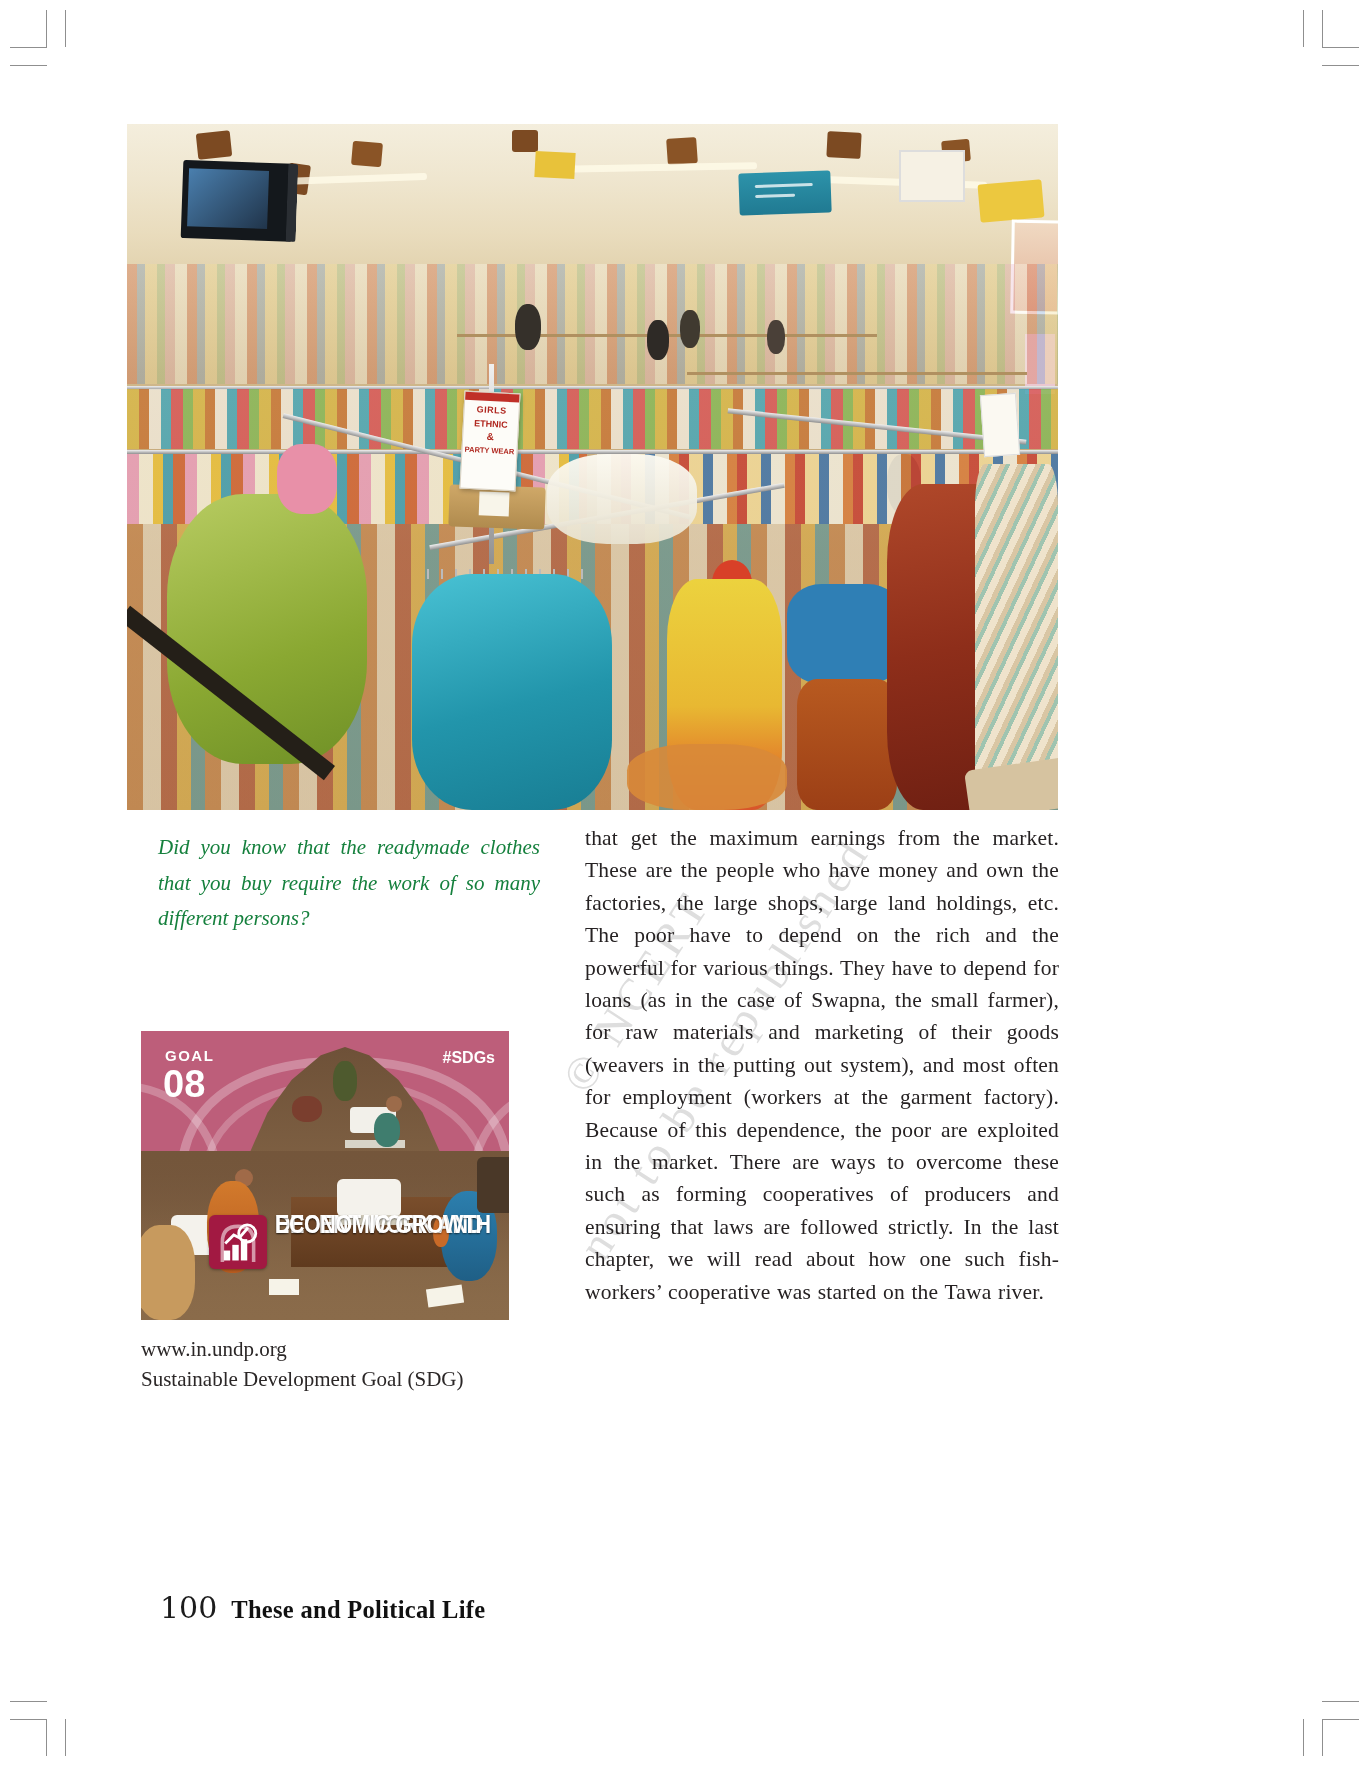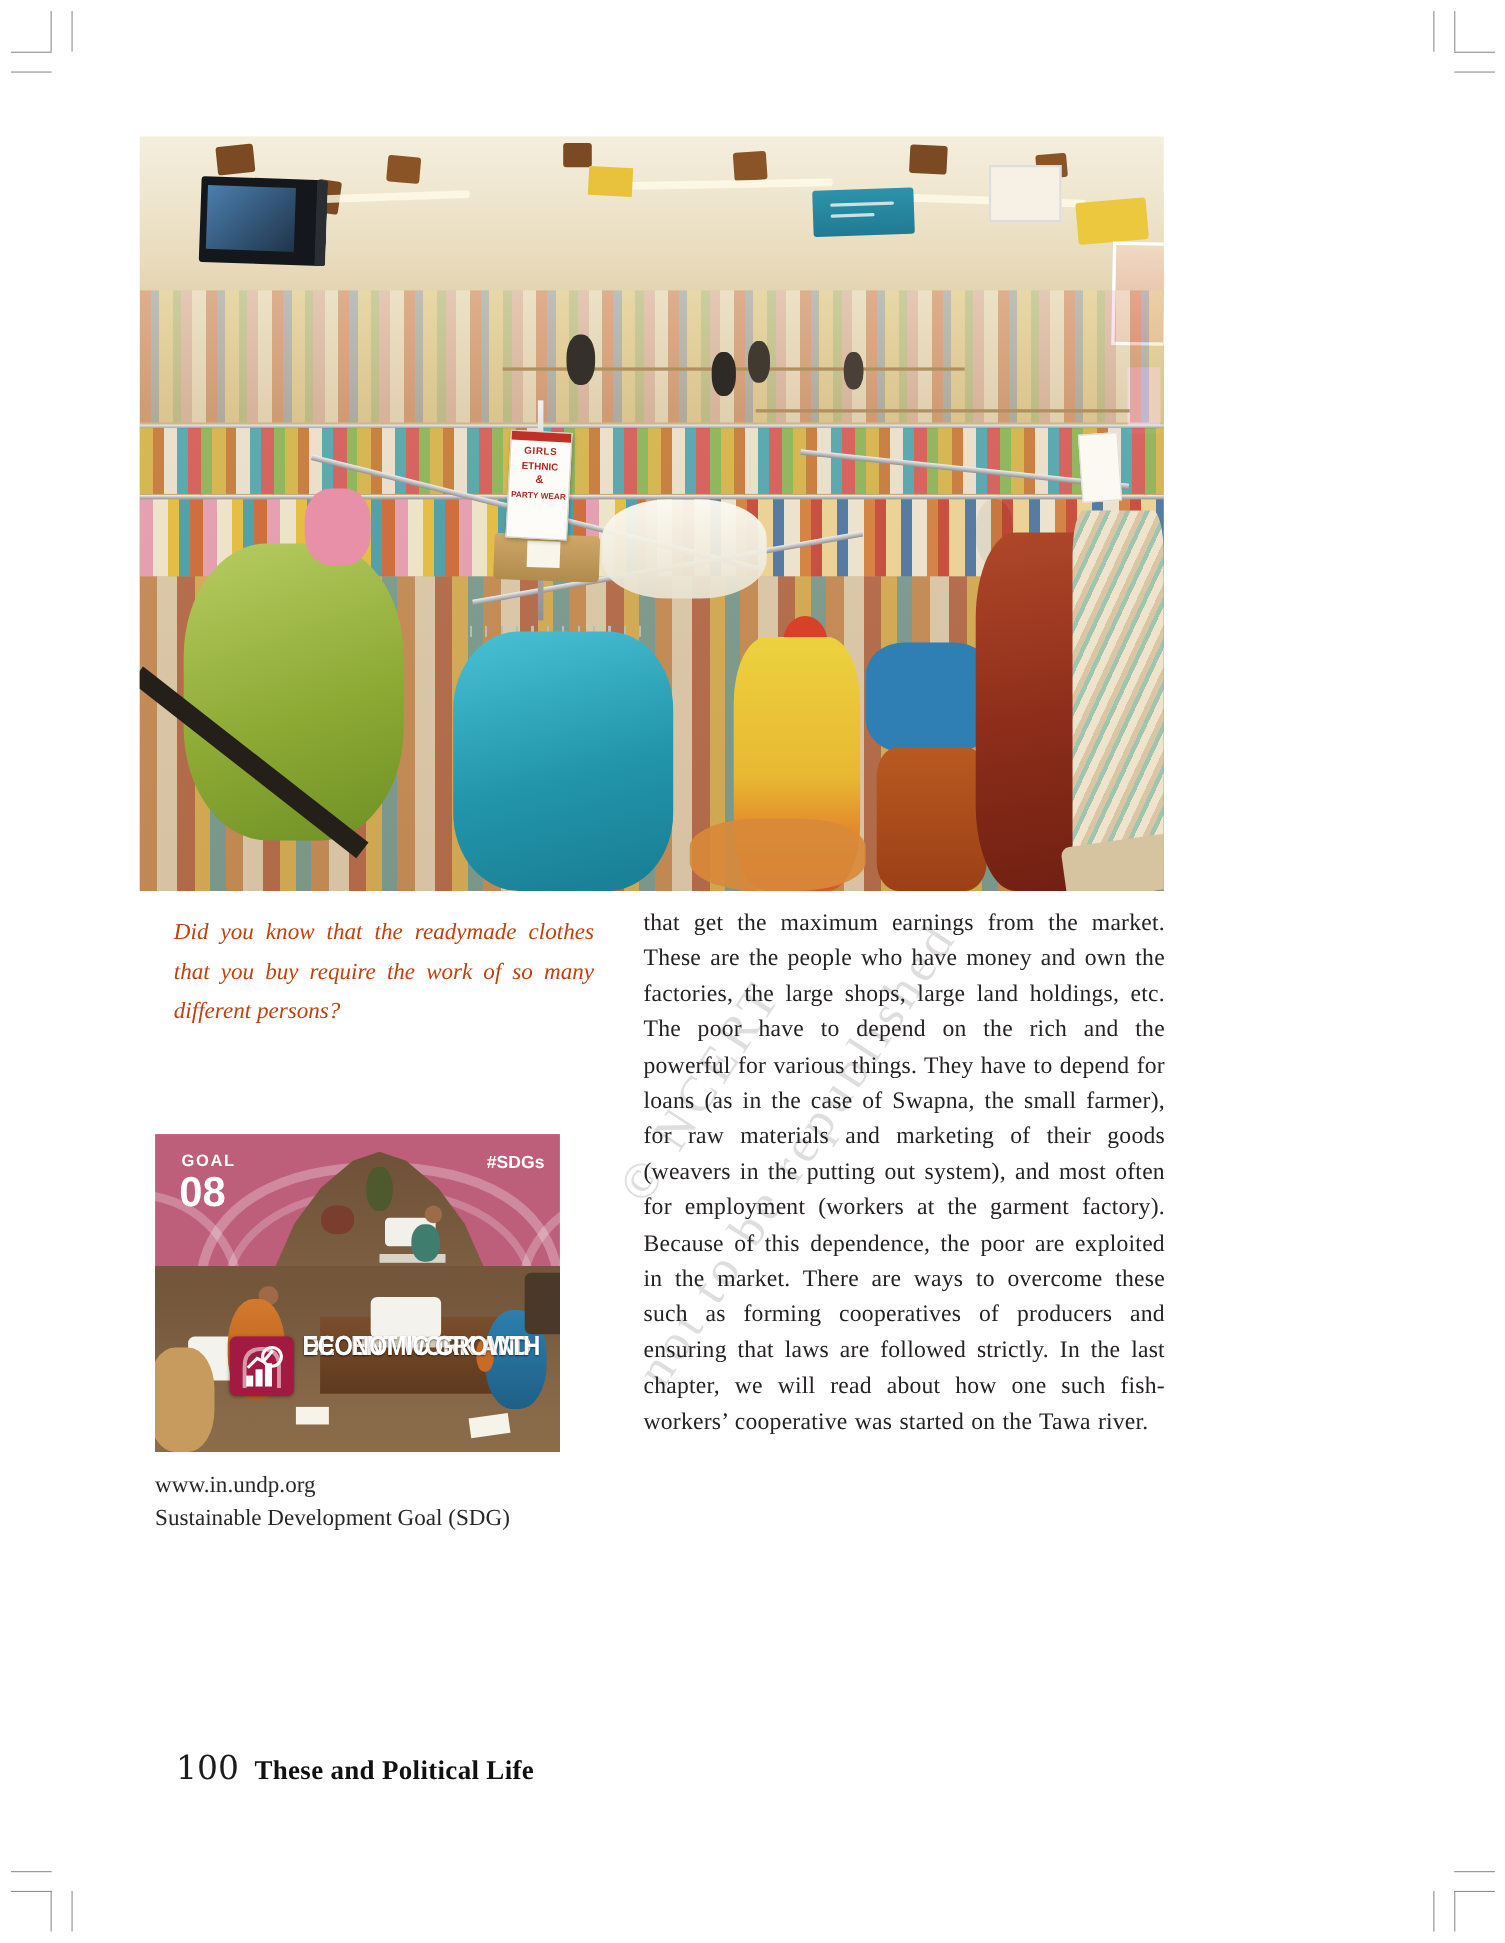--- a/index.html
+++ b/index.html
@@ -37,21 +37,21 @@
   .sign .bar{position:absolute;left:0;top:0;width:100%;height:8px;background:#c03028;}
   .sign span{position:static;display:block;color:#b02820;font-family:"Liberation Sans",sans-serif;font-weight:bold;}
   .sign .l1{margin-top:12px;font-size:9px;letter-spacing:.5px;}
   .sign .l2{font-size:9px;margin-top:4px;}
   .sign .l3{font-size:10px;margin-top:2px;}
   .sign .l4{font-size:7.5px;margin-top:4px;}
   .tray{left:322px;top:362px;width:96px;height:42px;background:linear-gradient(180deg,#cfa868,#b08b4e);border-radius:4px;transform:rotate(2deg);z-index:4;}
   .tray i{position:absolute;left:30px;top:6px;width:30px;height:24px;background:#f8f5ea;display:block;}
   
   .caption{position:absolute;left:158px;top:830px;width:382px;font-size:21px;line-height:35.5px;
-           font-style:italic;text-align:justify;color:#c2410c;z-index:2;}
+           font-style:italic;text-align:justify;color:#15803d;z-index:2;}
   .bodycol{position:absolute;left:585px;top:822px;width:474px;font-size:21.5px;line-height:32.4px;
            text-align:justify;color:#262223;letter-spacing:.2px;word-spacing:1px;z-index:2;}
   .watermark{position:absolute;left:330px;top:620px;width:700px;height:800px;display:flex;flex-direction:column;
              align-items:center;justify-content:center;gap:52px;transform:rotate(-57deg);z-index:1;pointer-events:none;}
   .watermark span{font-size:46px;letter-spacing:5px;color:#dedede;white-space:nowrap;font-family:"Liberation Serif",serif;}
   
   .sdg{position:absolute;left:141px;top:1031px;width:368px;height:289px;background:#bd5e7a;overflow:hidden;z-index:2;}
   .sdg *{position:absolute;}
   .sdg .rings{left:0;top:0;}
   .archphoto{left:83px;top:16px;width:242px;height:273px;

